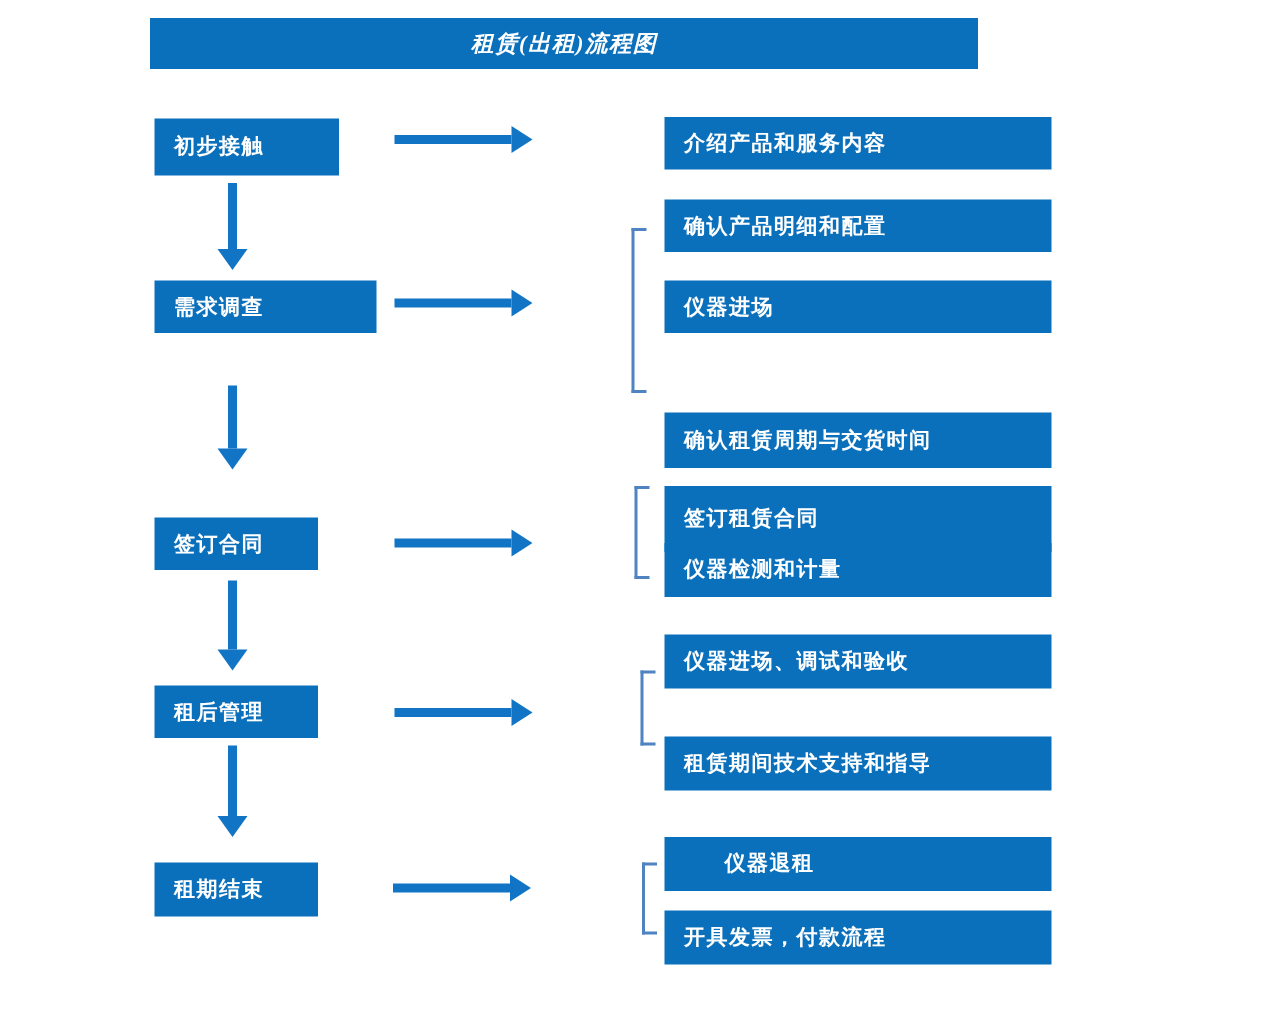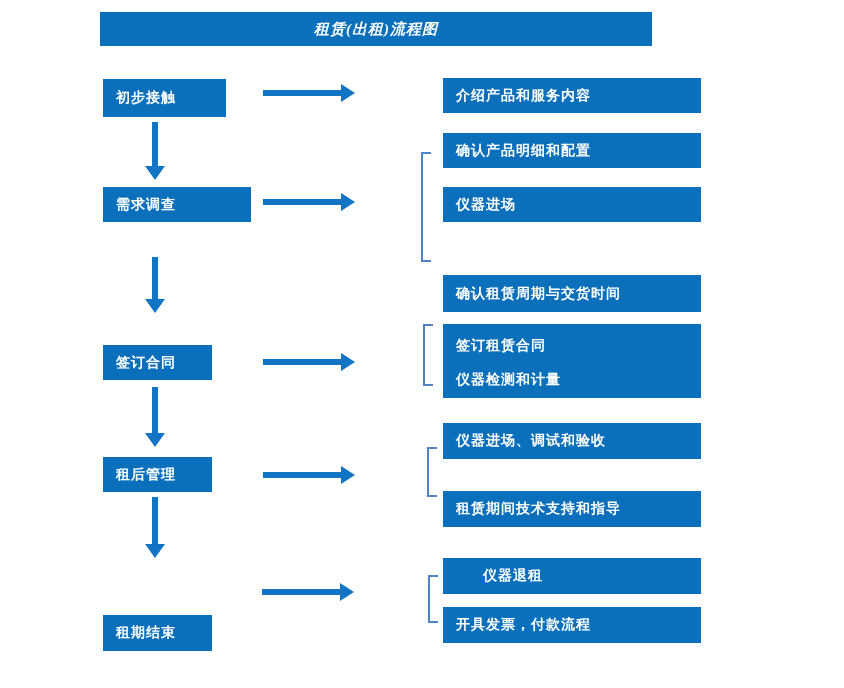--- a/index.html
+++ b/index.html
@@ -35,21 +35,21 @@
 <body>
 
 <div class="stage" style="--primary: #0b70bb; --arrow: #1274c5; --bracket: #4f83c2;">
 
   <div class="titlebar">租赁(出租)流程图</div>
 
   <div class="box step" style="top:79px;width:123px;height:38px;">初步接触</div>
   <div class="box step" style="top:187px;width:148px;height:35px;">需求调查</div>
   <div class="box step" style="top:457px;width:109px;height:35px;">租后管理</div>
   <div class="box step" style="top:345px;width:109px;height:35px;">签订合同</div>
-  <div class="box step" style="top:575px;width:109px;height:36px;margin-top:40px;">租期结束</div>
+  <div class="box step" style="top:575px;width:109px;height:36px;">租期结束</div>
 
   <div class="arrow-down" style="left:145px;top:122px;height:58px;">
     <div class="shaft" style="height:44px;"></div>
     <div class="head"></div>
   </div>
   <div class="arrow-down" style="left:145px;top:257px;height:56px;">
     <div class="shaft" style="height:42px;"></div>
     <div class="head"></div>
   </div>
   <div class="arrow-down" style="left:145px;top:387px;height:60px;">

